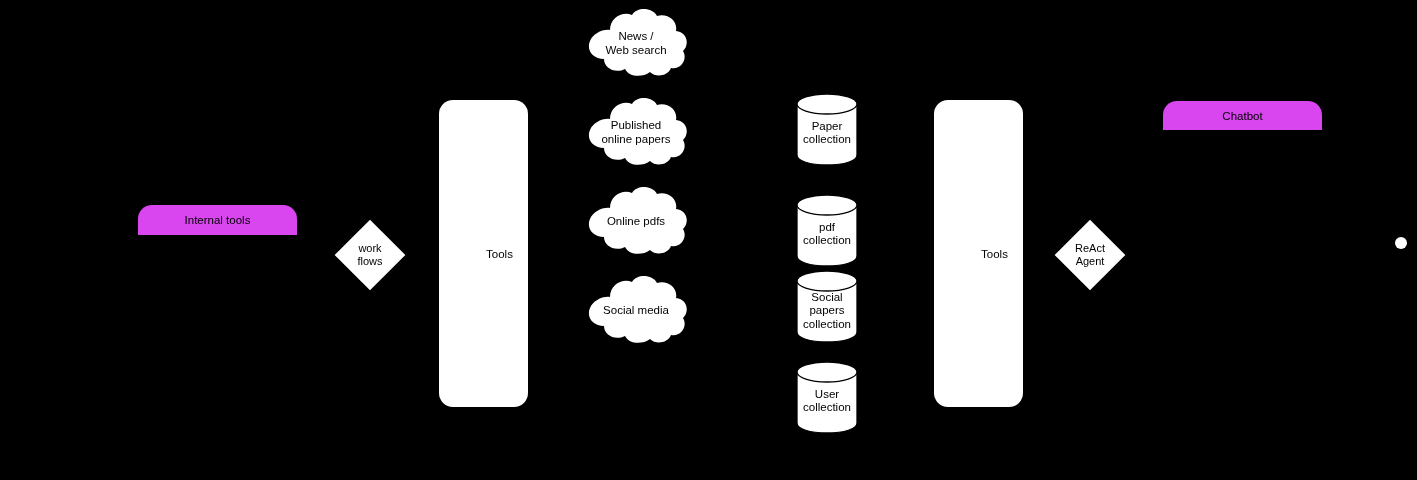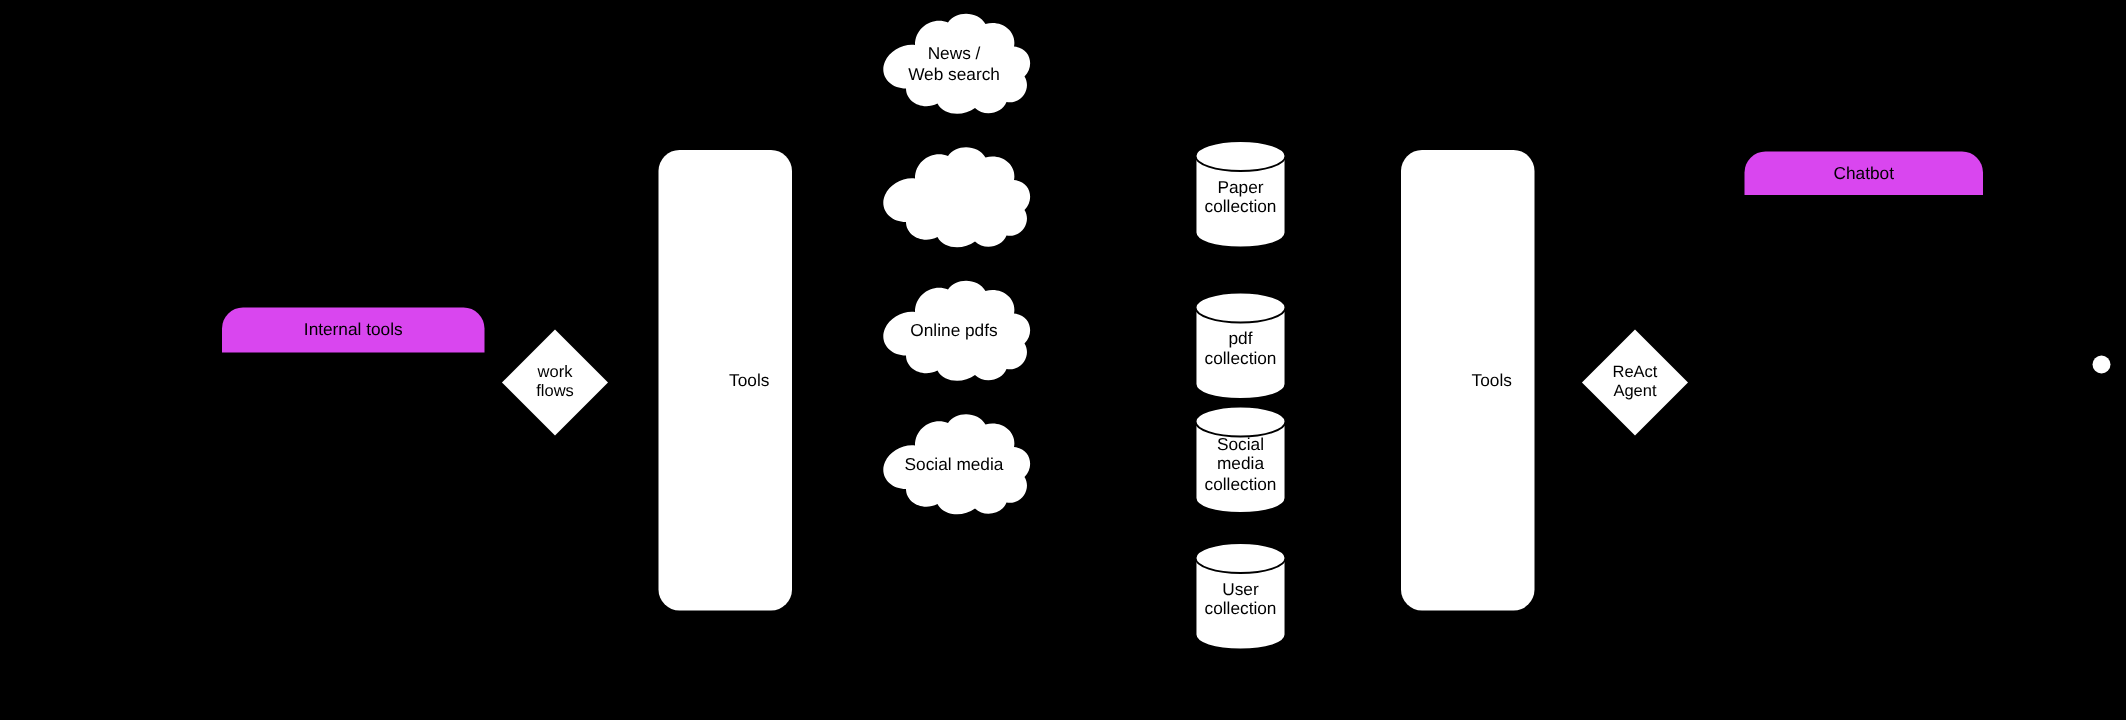--- a/index.html
+++ b/index.html
@@ -110,21 +110,21 @@
     position: absolute;
     background: #ffffff;
     border-radius: 50%;
   }
 </style>
 </head>
 <body>
 
 <div id="canvas">
 
-  <div class="roundtop" style="left:148px; top:205px; width:159px; height:30px;padding-left:16px;">
+  <div class="roundtop" style="left:138px; top:205px; width:159px; height:30px;">
     <div class="node-label">Internal tools</div>
   </div>
 
   <div class="diamond" style="left:345px; top:230px; width:50px; height:50px;">
     <div class="dia-shape"></div>
     <div class="node-label">work
 flows</div>
   </div>
 
   <div class="roundrect" style="left:439px; top:100px; width:89px; height:307px;">
@@ -142,20 +142,22 @@
 Web search</div>
   </div>
 
   <div class="cloud" style="left:580px; top:97px; width:112px; height:70px;">
     <svg viewBox="0 0 112 70" preserveAspectRatio="none">
       <path fill="#ffffff" d="M30,22 C30,10 42,3 52,7 C57,-1 72,-1 77,8
         C88,5 98,13 96,23 C107,24 110,36 103,43 C108,51 101,62 91,60
         C88,68 76,70 70,64 C62,70 49,69 45,61 C35,66 24,60 24,51
         C13,51 6,42 10,33 C13,26 22,21 30,22 Z"></path>
     </svg>
+    <div class="node-label">Published
+online papers</div>
   </div>
 
   <div class="cloud" style="left:580px; top:275px; width:112px; height:70px;">
     <svg viewBox="0 0 112 70" preserveAspectRatio="none">
       <path fill="#ffffff" d="M30,22 C30,10 42,3 52,7 C57,-1 72,-1 77,8
         C88,5 98,13 96,23 C107,24 110,36 103,43 C108,51 101,62 91,60
         C88,68 76,70 70,64 C62,70 49,69 45,61 C35,66 24,60 24,51
         C13,51 6,42 10,33 C13,26 22,21 30,22 Z"></path>
     </svg>
     <div class="node-label">Social media</div>
@@ -188,21 +190,21 @@
     <div class="node-label">pdf
 collection</div>
   </div>
 
   <div class="cylinder" style="left:796px; top:270px; width:62px; height:73px;">
     <svg viewBox="0 0 62 73" preserveAspectRatio="none">
       <path fill="#ffffff" stroke="#000000" stroke-width="1.3" d="M1,11 L1,62 C1,68 14,72 31,72 C48,72 61,68 61,62 L61,11 Z"></path>
       <ellipse cx="31" cy="11" rx="30" ry="10" fill="#ffffff" stroke="#000000" stroke-width="1.3"></ellipse>
     </svg>
     <div class="node-label">Social
-media
+papers
 collection</div>
   </div>
 
   <div class="cylinder" style="left:796px; top:361px; width:62px; height:73px;">
     <svg viewBox="0 0 62 73" preserveAspectRatio="none">
       <path fill="#ffffff" stroke="#000000" stroke-width="1.3" d="M1,11 L1,62 C1,68 14,72 31,72 C48,72 61,68 61,62 L61,11 Z"></path>
       <ellipse cx="31" cy="11" rx="30" ry="10" fill="#ffffff" stroke="#000000" stroke-width="1.3"></ellipse>
     </svg>
     <div class="node-label">User
 collection</div>

